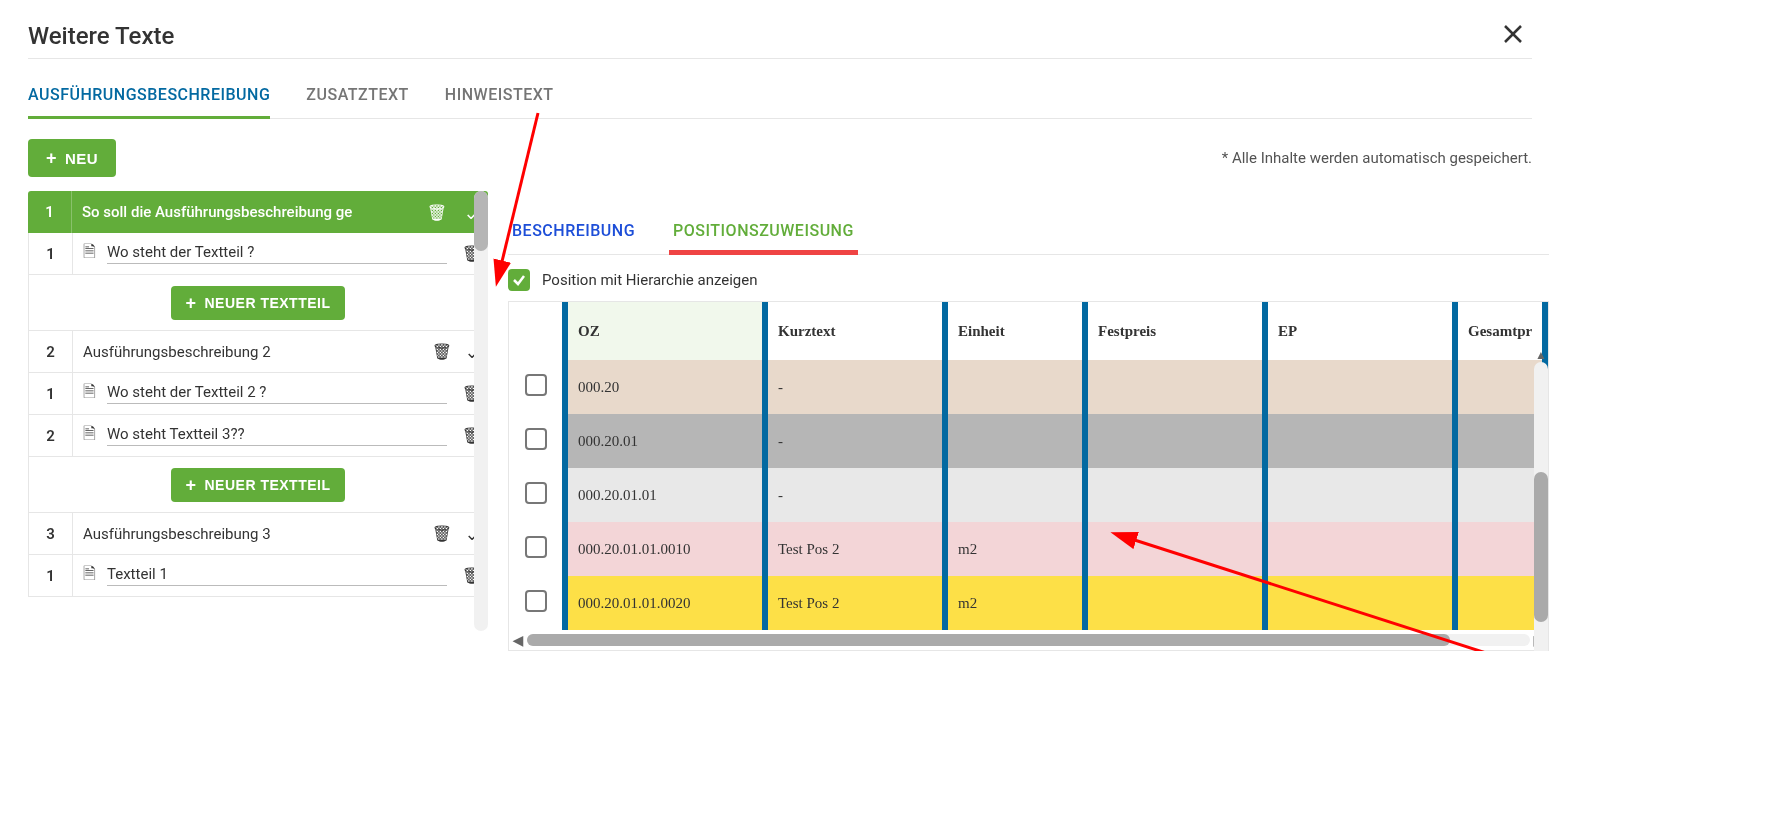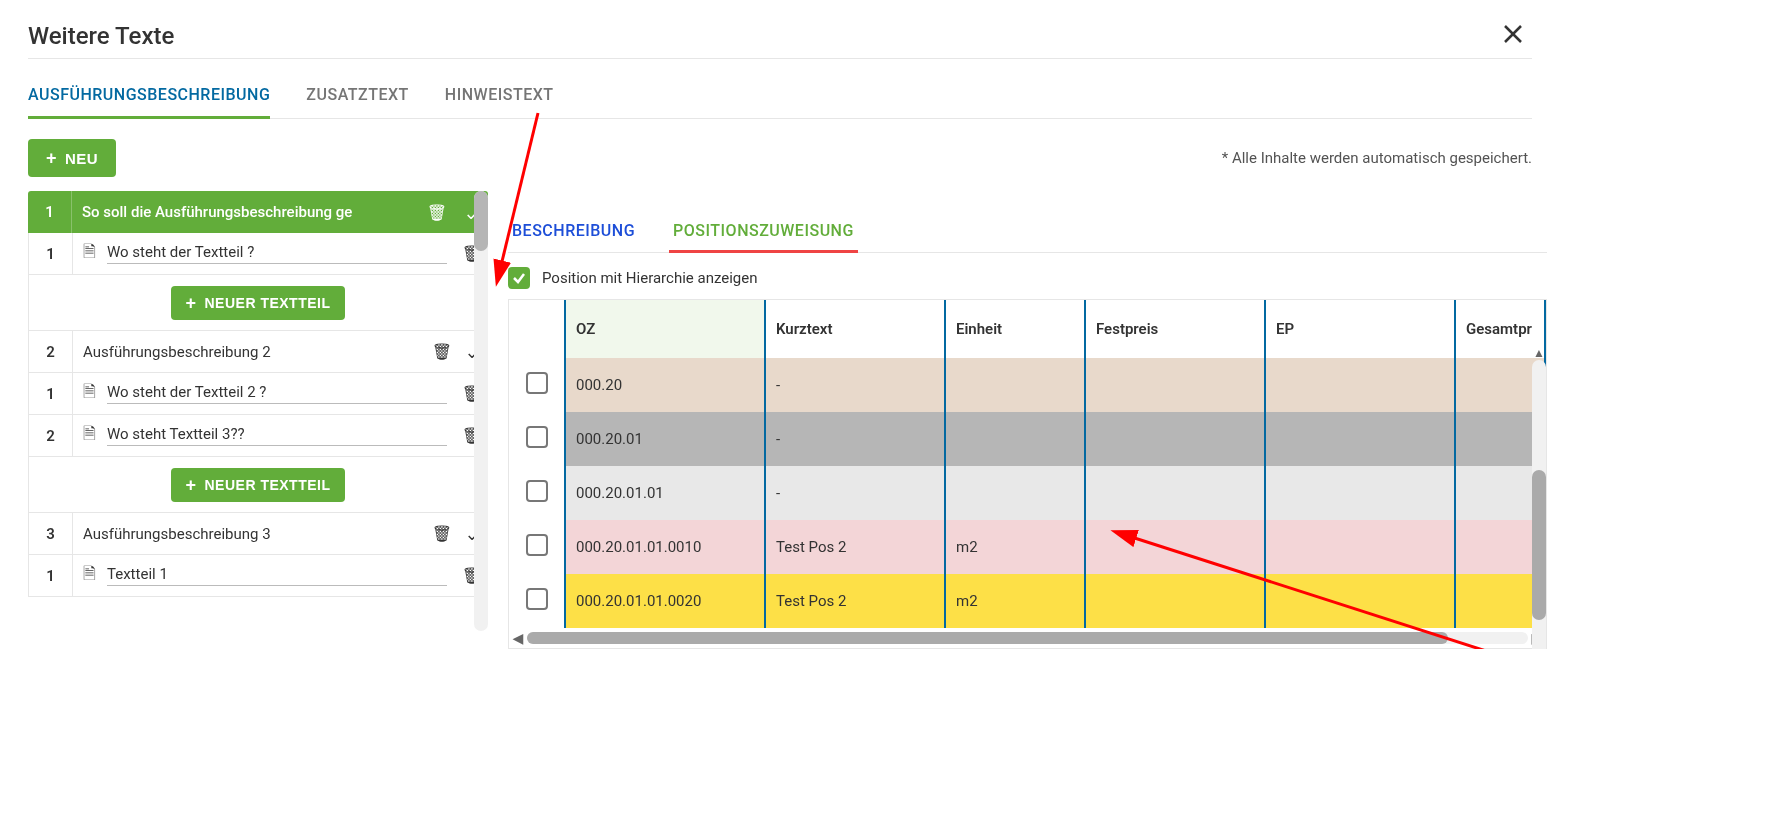--- a/index.html
+++ b/index.html
@@ -35,29 +35,29 @@
   .row .title.underline span.text { border-bottom: 1px solid #bbb; padding-bottom: 2px; flex:1; }
   .row .ic { width: 30px; text-align: center; cursor: pointer; color: #333; }
   .row.center { justify-content: center; }
   .row.center .inner { padding: 6px 0; }
   .row.btnrow { height: 56px; }
   .chev { font-size: 18px; }
 
   .right-col { flex: 1; margin-left: 20px; position: relative; }
   .sub-tabs { display: flex; gap: 30px; border-bottom: 1px solid #e6e6e6; margin-top: 20px; }
   .sub-tabs .tab { color: #1d4ed8; font-size: 16px; font-weight: 500; letter-spacing: 0.5px; padding: 10px 4px; cursor: pointer; }
-  .sub-tabs .tab.active { color: #62ad3a; border-bottom: 3px solid #ef4444; margin-bottom: -1px; }
+  .sub-tabs .tab.active { color: #62ad3a; border-bottom: 5px solid #ef4444; margin-bottom: -1px; }
 
   .checkbox-row { display:flex; align-items:center; gap: 12px; margin-top: 14px; margin-bottom: 10px; }
   .checkbox { width: 22px; height: 22px; border-radius: 4px; background: #62ad3a; display:inline-flex; align-items:center; justify-content:center; color:#fff; font-size: 16px; cursor:pointer; }
   .checkbox.empty { background: #fff; border: 2px solid #777; }
 
   .table-wrap { border: 1px solid #e6e6e6; position: relative; }
   table { border-collapse: collapse; width: 100%; table-layout: fixed; }
-  th, td { text-align: left; padding: 8px 10px; border-right: 2px solid #0369a1; }
+  th, td { text-align: left; padding: 8px 10px; border-right: 6px solid #0369a1; font-family: Liberation Serif, serif; }
   th { height: 58px; font-weight: 600; background: #fff; }
   td { height: 54px; }
   .col-chk { width: 56px; text-align: center; }
   .col-oz { width: 200px; }
   .col-kurz { width: 180px; }
   .col-ein { width: 140px; }
   .col-fest { width: 180px; }
   .col-ep { width: 190px; }
   .col-ges { width: 90px; }
   th.col-oz { background: #f1f8ec; }

